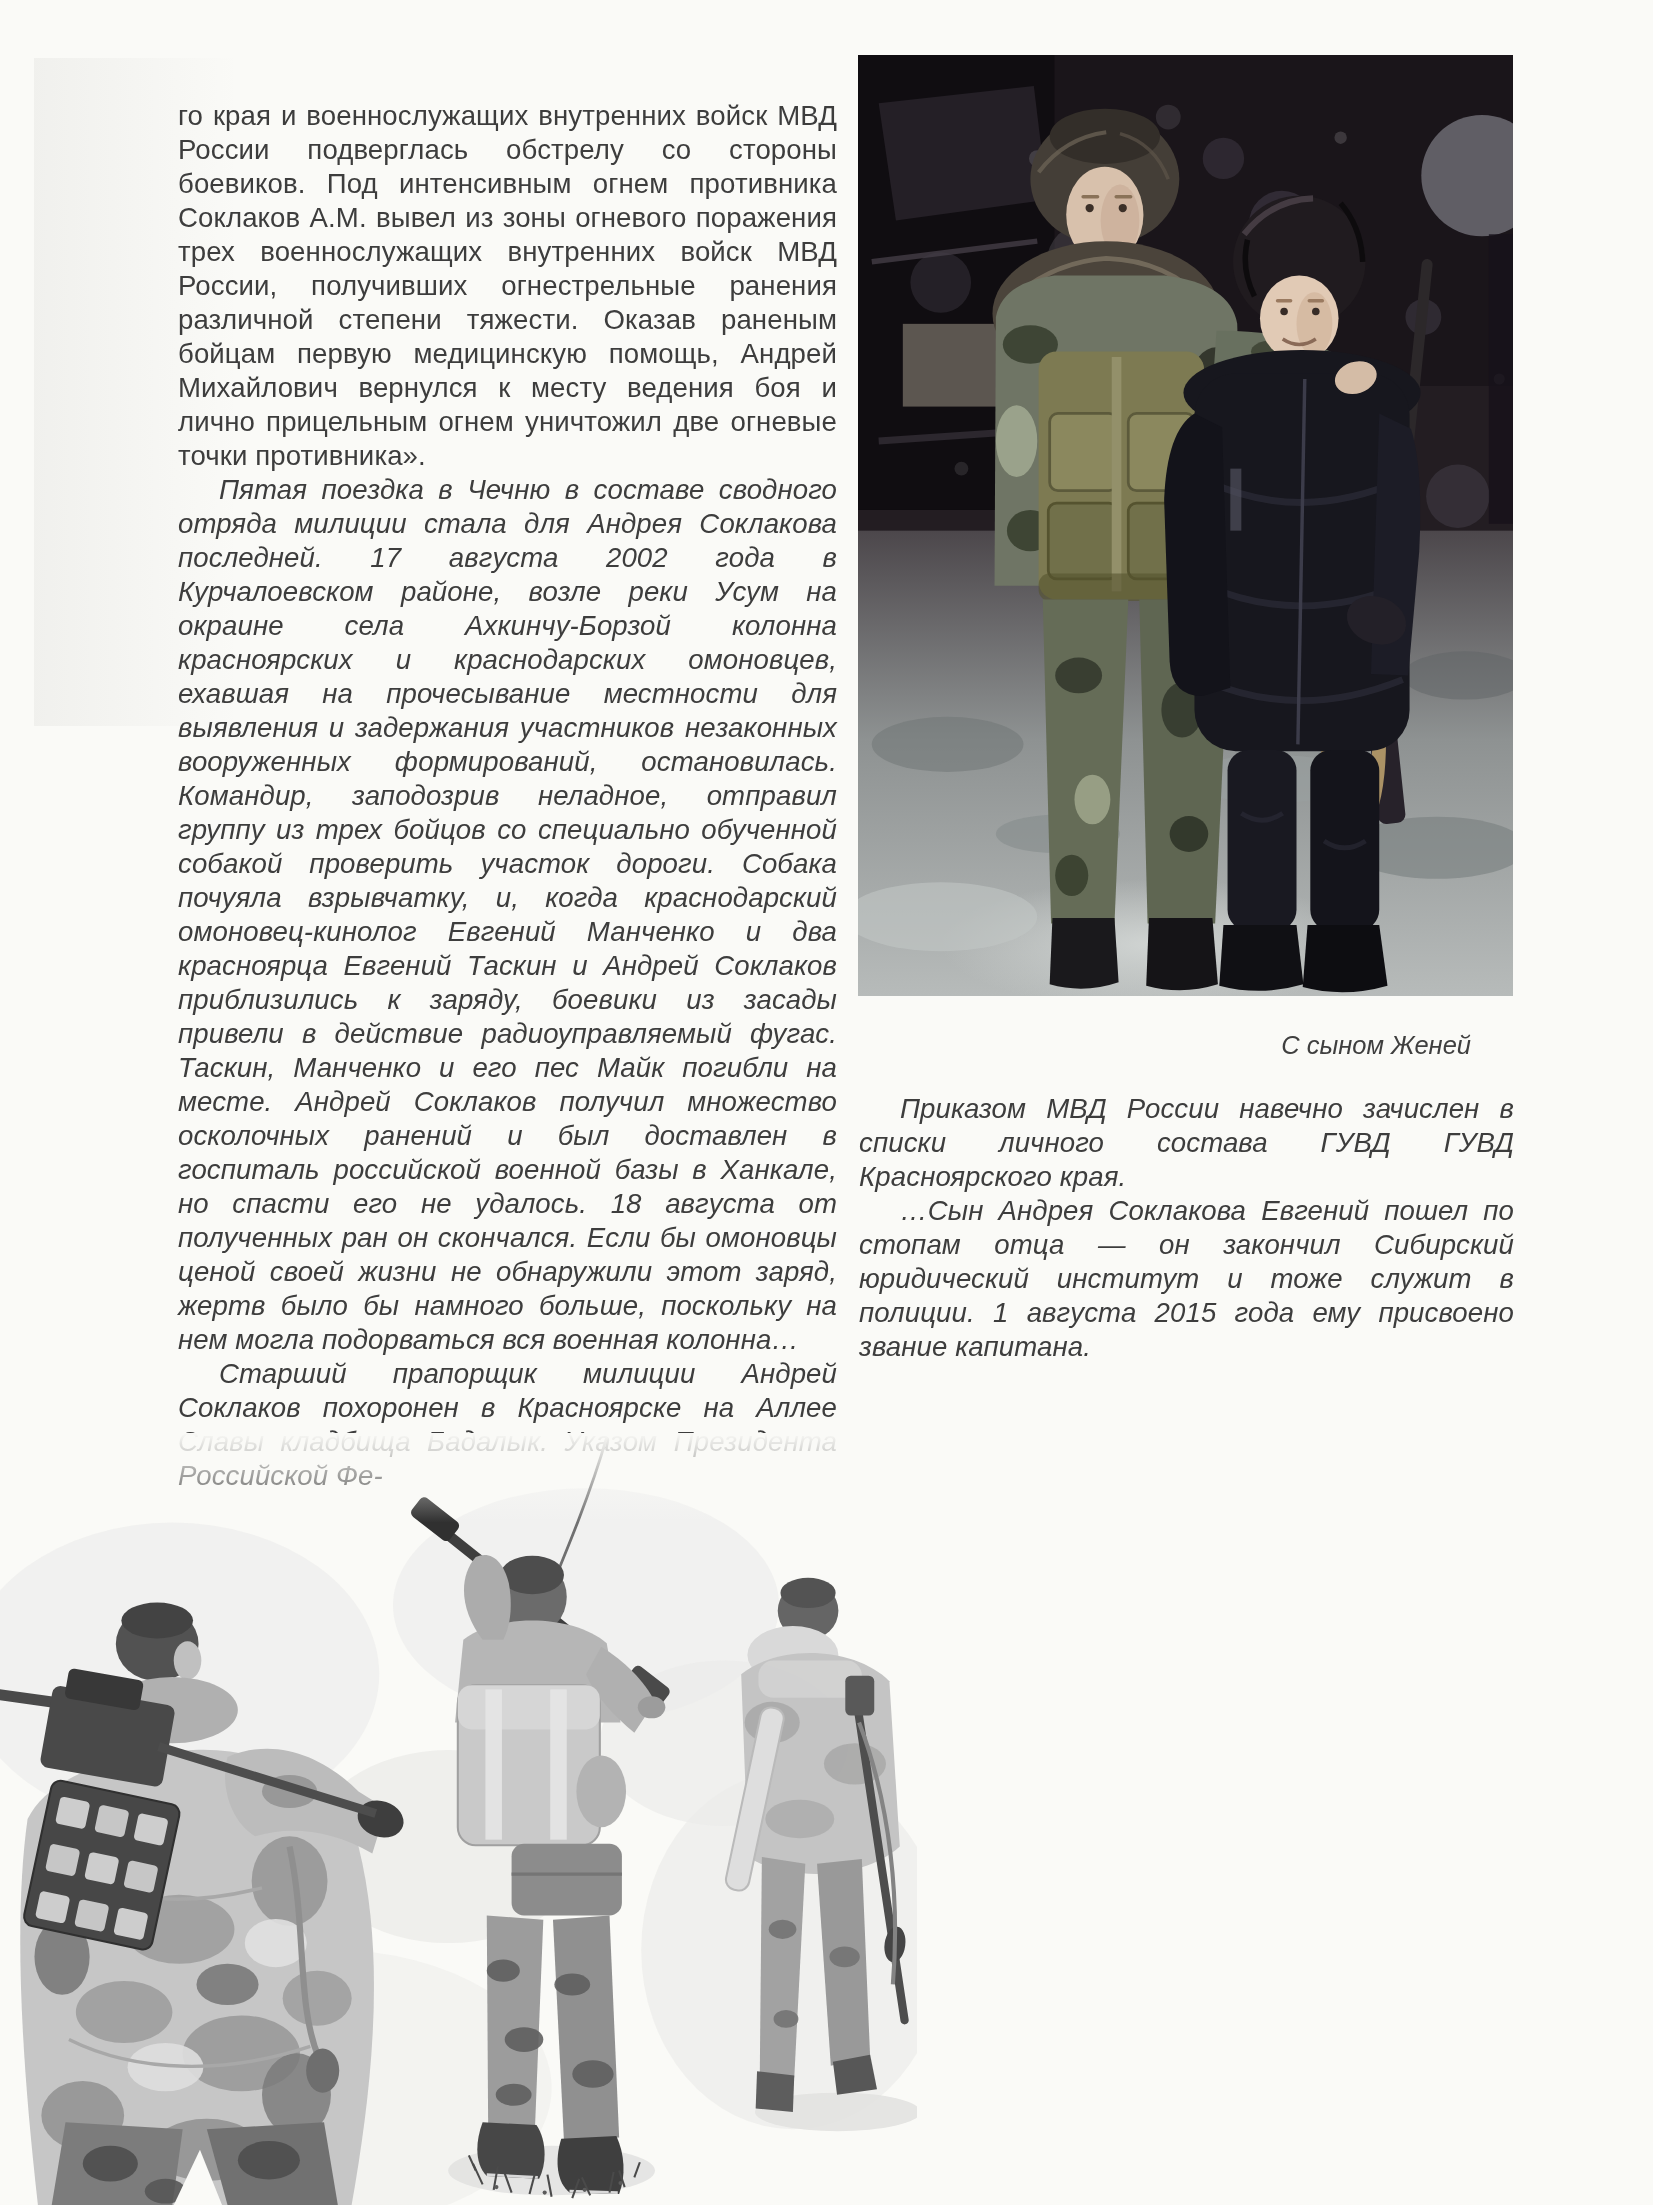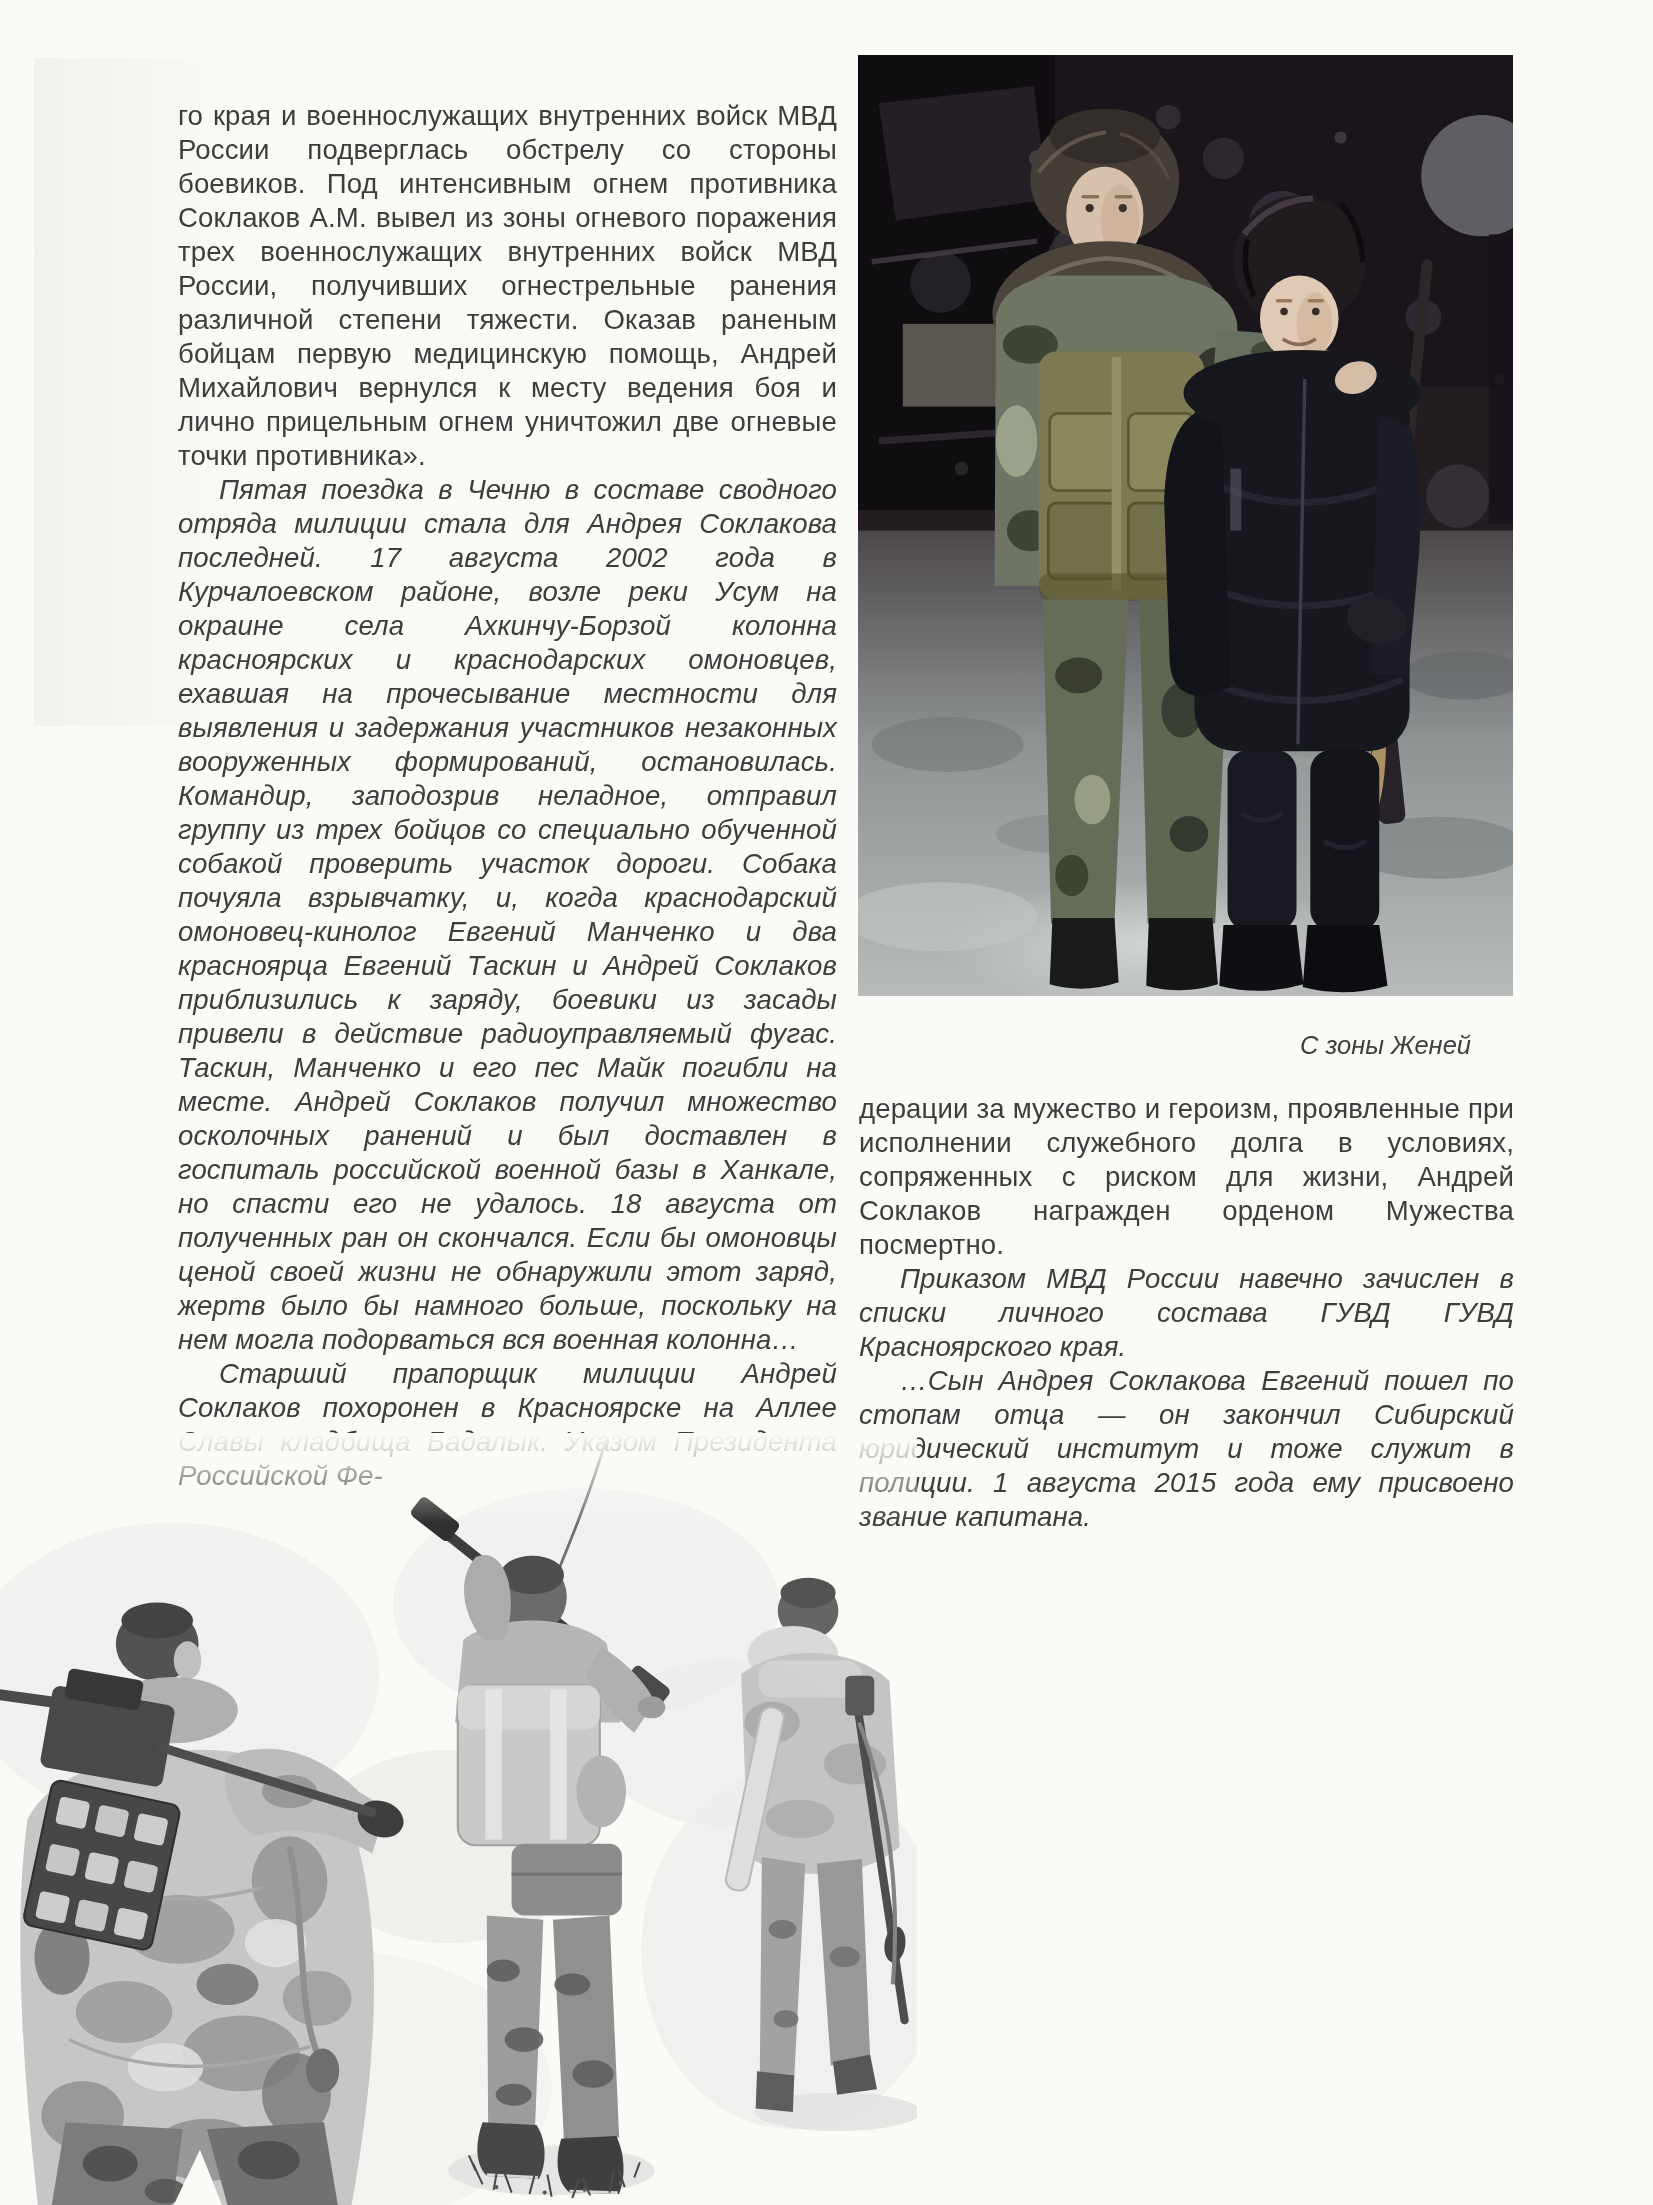--- a/index.html
+++ b/index.html
@@ -213,24 +213,23 @@
         <rect x="656" y="1008" width="100" height="262" rx="30" fill="#14141b"></rect>
         <path d="M556 1100 Q 586 1120 616 1100" stroke="#2c2c38" stroke-width="7" fill="none" opacity="0.6"></path>
         <path d="M676 1140 Q 706 1160 736 1140" stroke="#2c2c38" stroke-width="7" fill="none" opacity="0.6"></path>
 
         <path d="M530 1262 L 636 1262 L 646 1348 Q 585 1366 524 1350 Z" fill="#101014"></path>
         <path d="M652 1262 L 756 1262 L 768 1350 Q 705 1368 645 1352 Z" fill="#0d0d11"></path>
       </g>
     </svg>
   </figure>
 
-  <div class="photo-caption">С зоны Женей</div>
+  <div class="photo-caption">С сыном Женей</div>
 
   <section id="col-right" class="col">
-    <p>дерации за мужество и героизм, проявленные при исполнении служебного долга в условиях, сопряженных с риском для жизни, Андрей Соклаков награжден орденом Мужества посмертно.</p>
     <p class="indent">Приказом МВД России навечно зачислен в списки личного состава ГУВД ГУВД Красноярского края.</p>
     <p class="indent">…Сын Андрея Соклакова Евгений пошел по стопам отца — он закончил Сибирский юридический институт и тоже служит в полиции. 1 августа 2015 года ему присвоено звание капитана.</p>
   </section>
 
   <div class="photo-bottom">
     <svg viewBox="0 0 1330 1120" preserveAspectRatio="none" xmlns="http://www.w3.org/2000/svg">
       <defs>
         <linearGradient id="fadeW" x1="0" y1="0" x2="0" y2="1">
           <stop offset="0" stop-color="#fafaf7" stop-opacity="1"></stop>
           <stop offset="1" stop-color="#fafaf7" stop-opacity="0"></stop>

